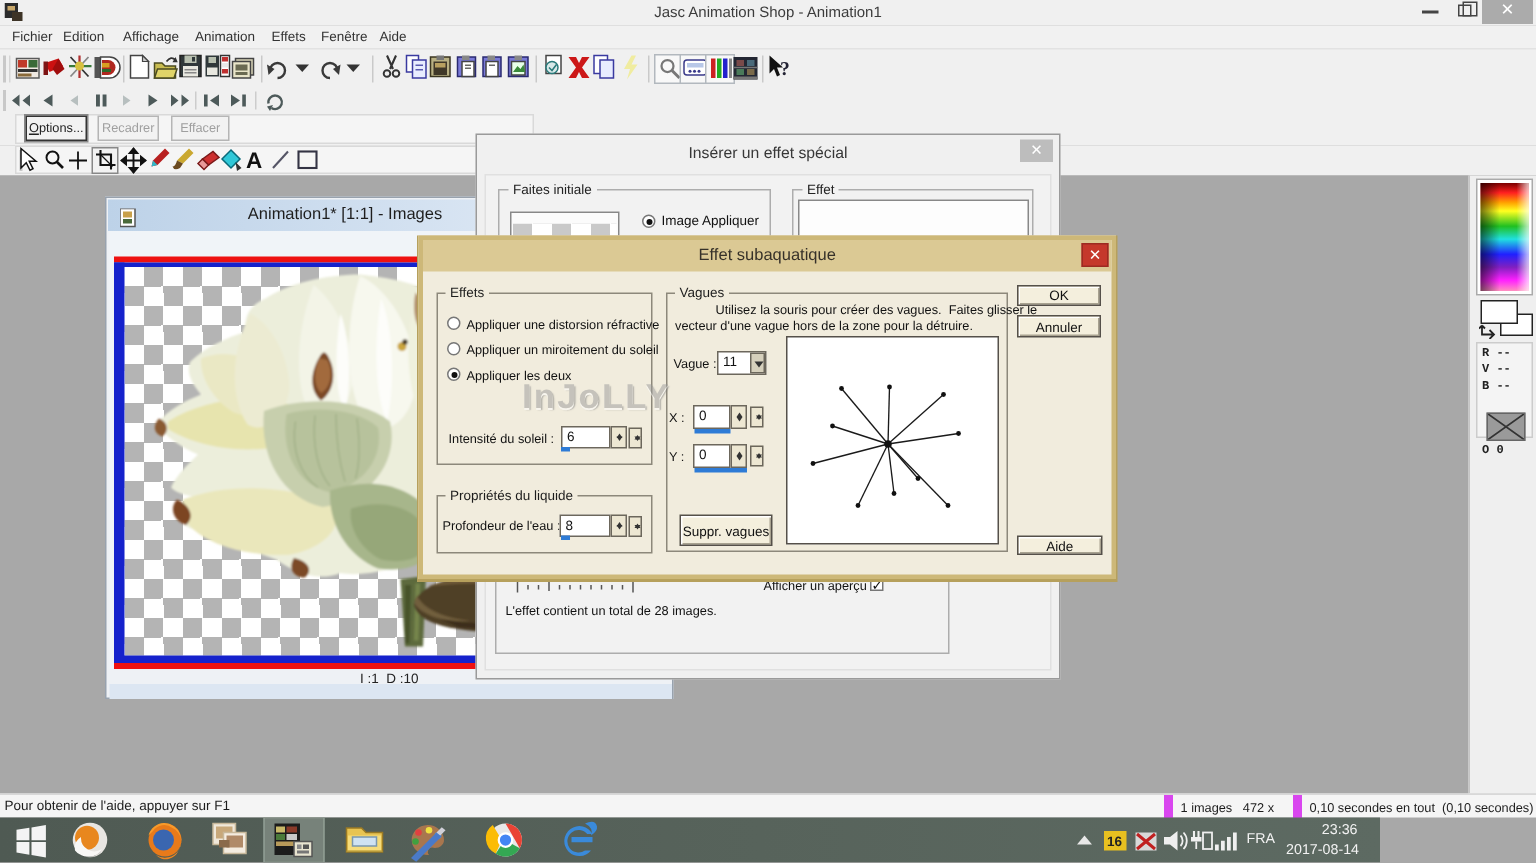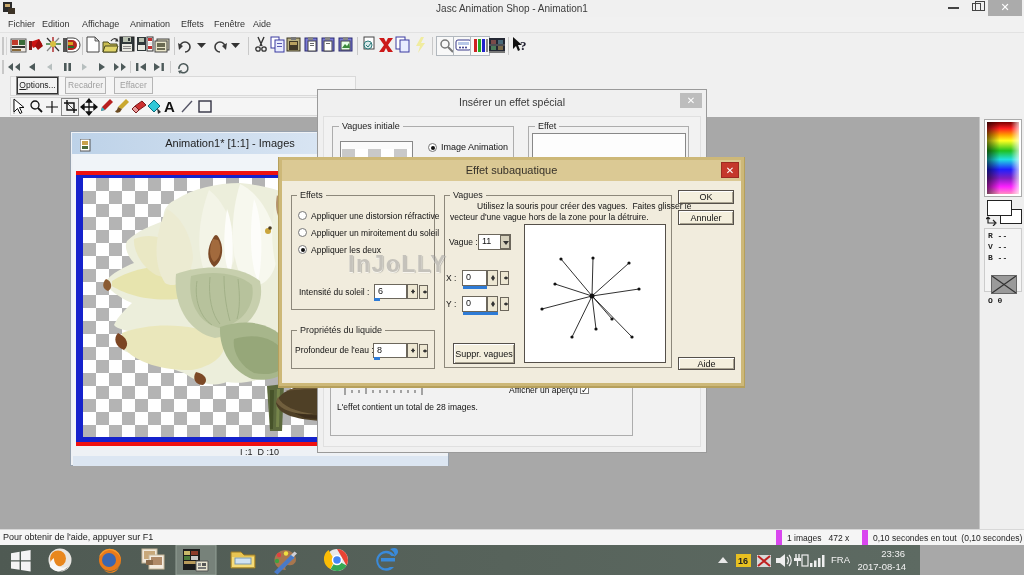--- a/index.html
+++ b/index.html
@@ -459,27 +459,27 @@
     </div>
     <div id="mdi-status">I :1&nbsp;&nbsp;D :10</div>
     <div id="mdi-scroll"></div>
   </div>
 
   <div class="abs" id="dlg-back">
     <div class="cap">Insérer un effet spécial</div>
     <div class="x">✕</div>
     <div class="panel"></div>
     <div class="grp" style="left:14px; top:36px; width:182px; height:140px; background:#f2f2f2;">
-        <span class="lbl">Vagues initiale</span>
+        <span class="lbl">Faites initiale</span>
       </div>
     <div style="position:absolute; left:22px; top:51px; width:73px; height:41px; background:#fbfbfb; border:1px solid #888;">
         <div style="position:absolute; left:1px; top:7px; width:69px; height:32px; background:conic-gradient(#fff 25%, #c9c9c9 0 50%, #fff 0 75%, #c9c9c9 0); background-size:26px 26px;"></div>
       </div>
     <div class="radio on" style="left:110px; top:53px;"></div>
-    <div style="position:absolute; left:123px; top:52px; font-size:9px; color:#111;">Image Animation</div>
+    <div style="position:absolute; left:123px; top:52px; font-size:9px; color:#111;">Image Appliquer</div>
     <div class="grp" style="left:210px; top:36px; width:161px; height:140px; background:#f2f2f2;">
         <span class="lbl">Effet</span>
       </div>
     <div style="position:absolute; left:214px; top:43px; width:154px; height:62px; background:#fdfdfd; border:1px solid #888;">
       <div style="position:absolute; left:1px; bottom:1px; width:150px; height:11px; background:conic-gradient(#e8e8e8 25%, #cbcbcb 0 50%, #e8e8e8 0 75%, #cbcbcb 0); background-size:26px 26px;"></div>
     </div>
     <div class="grp" style="left:12px; top:276px; width:303px; height:70px; background:#f2f2f2;"></div>
     <svg style="position:absolute; left:26px; top:298px;" width="80" height="8" viewBox="0 0 80 8">
         <g stroke="#555" stroke-width="1">
           <line x1="1" y1="0" x2="1" y2="7"></line>

